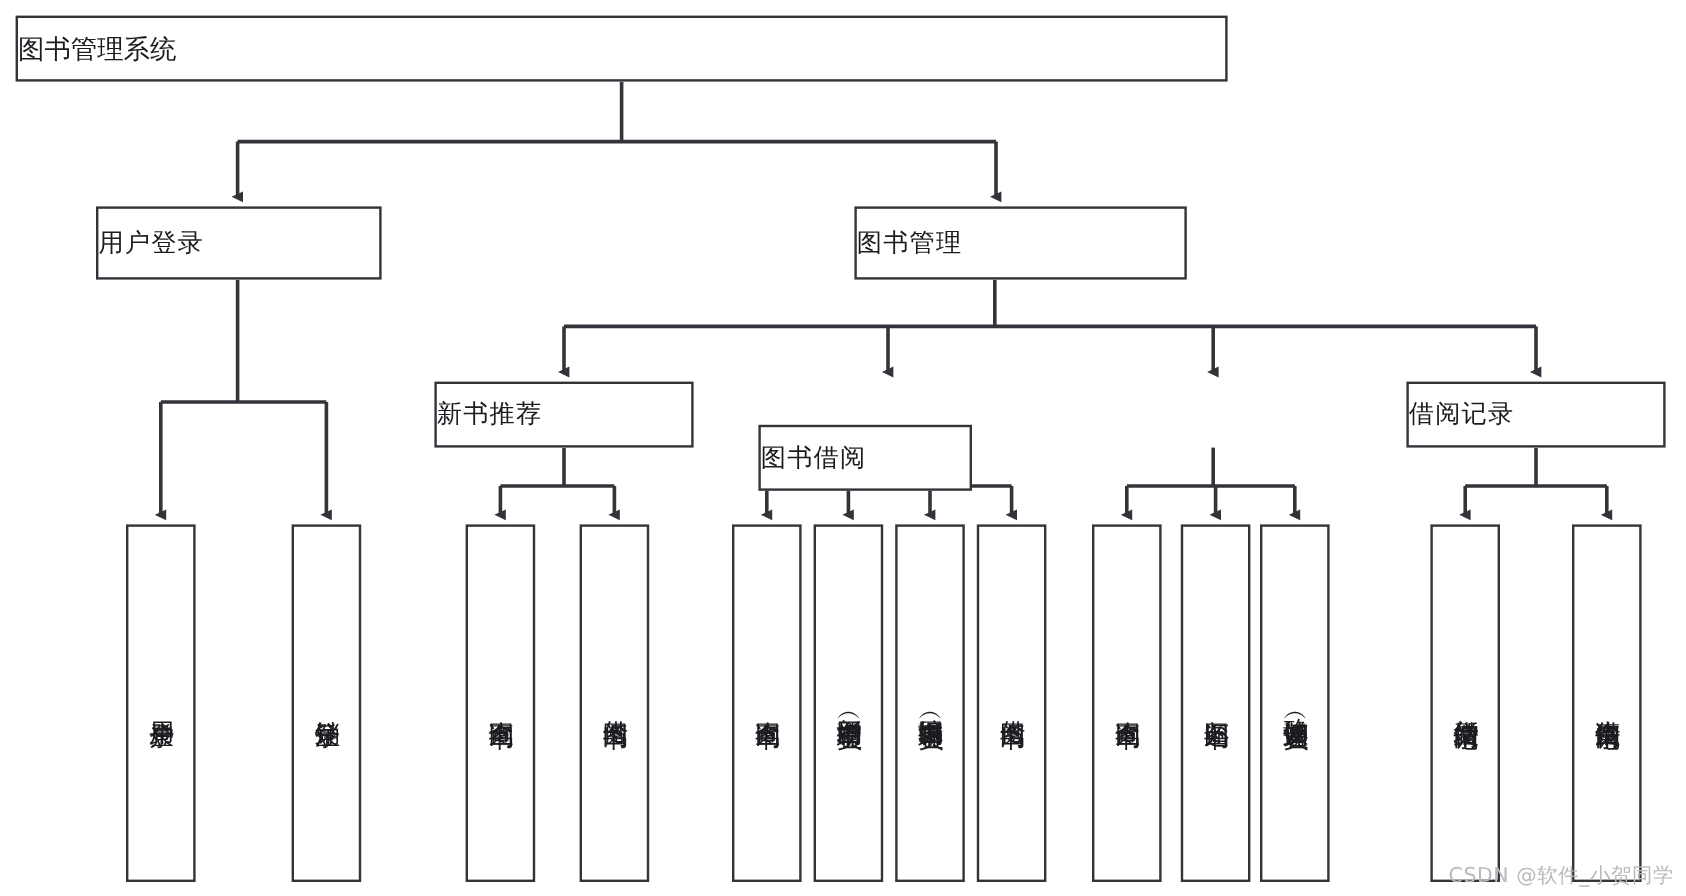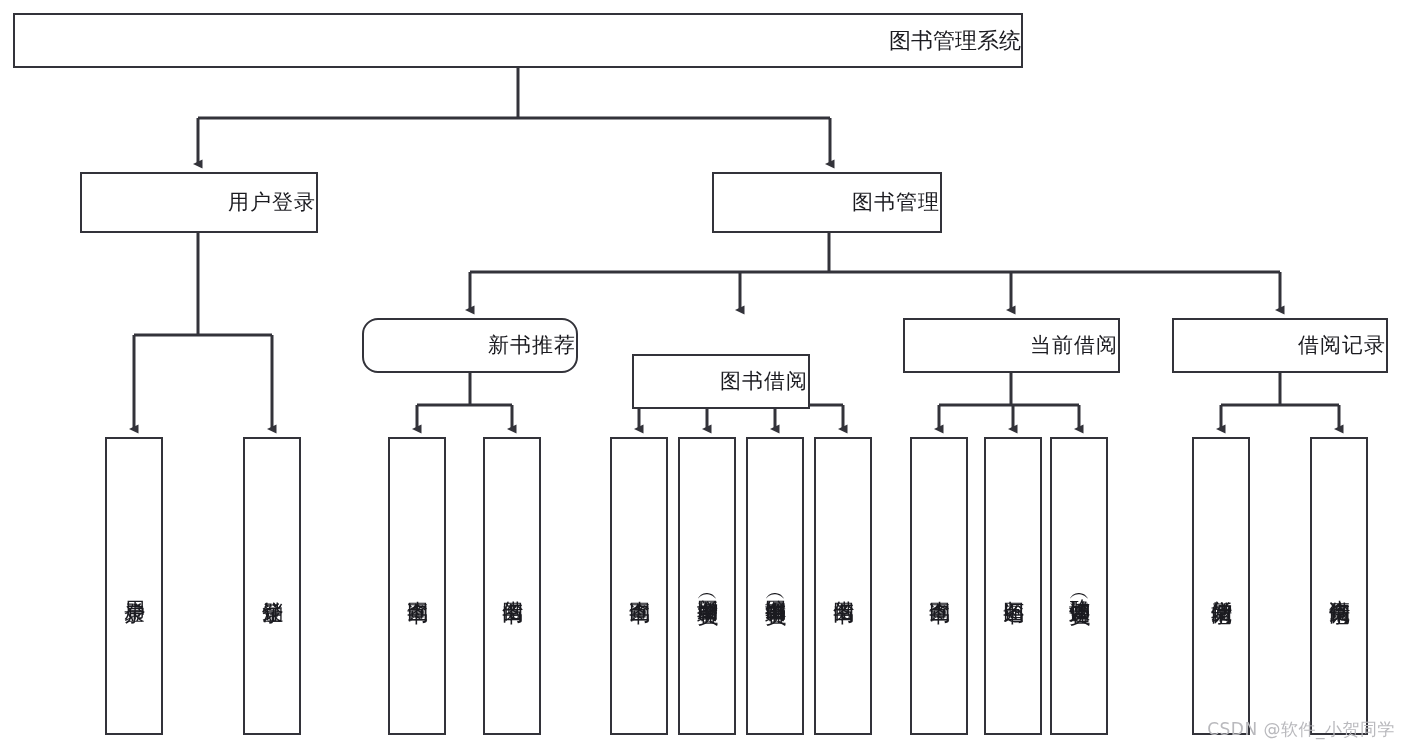--- a/index.html
+++ b/index.html
@@ -26,21 +26,21 @@
     height: 747px;
     pointer-events: none;
   }
   .node {
     position: absolute;
     box-sizing: border-box;
     background: #ffffff;
     border: 2px solid #33333a;
     display: flex;
     align-items: center;
-    justify-content: flex-end;
+    justify-content: flex-start;
     text-align: center;
     color: #1b1b20;
   }
   .node.h {
     font-size: 21px;
     line-height: 1.2;
     letter-spacing: 1px;
   }
   .node.root {
     font-size: 22px;
@@ -126,32 +126,29 @@
     </g>
   </svg>
 
   <div class="node root" style="left:13px;top:13px;width:1010px;height:55px;">
     <span>图书管理系统</span>
   </div>
 
   <div class="node h" style="left:80px;top:172px;width:238px;height:61px;">
     <span>用户登录</span>
   </div>
-  <div class="node h" style="left:712px;top:172px;width:230px;height:61px;">
+  <div class="node h" style="left:712px;top:172px;width:277px;height:61px;">
     <span>图书管理</span>
   </div>
 
-  <div class="node h" style="left:362px;top:318px;width:216px;height:55px;border-radius:16px;">
+  <div class="node h" style="left:362px;top:318px;width:216px;height:55px;">
     <span>新书推荐</span>
   </div>
   <div class="node h" style="left:632px;top:318px;width:178px;height:55px;margin-top:36px;">
     <span>图书借阅</span>
-  </div>
-  <div class="node h" style="left:903px;top:318px;width:217px;height:55px;">
-    <span>当前借阅</span>
   </div>
   <div class="node h" style="left:1172px;top:318px;width:216px;height:55px;">
     <span>借阅记录</span>
   </div>
 
   <div class="node leaf" style="left:105px;top:437px;width:58px;height:298px;">
     <span class="vtext">用户登录</span>
   </div>
   <div class="node leaf" style="left:243px;top:437px;width:58px;height:298px;">
     <span class="vtext">注销登录</span>

